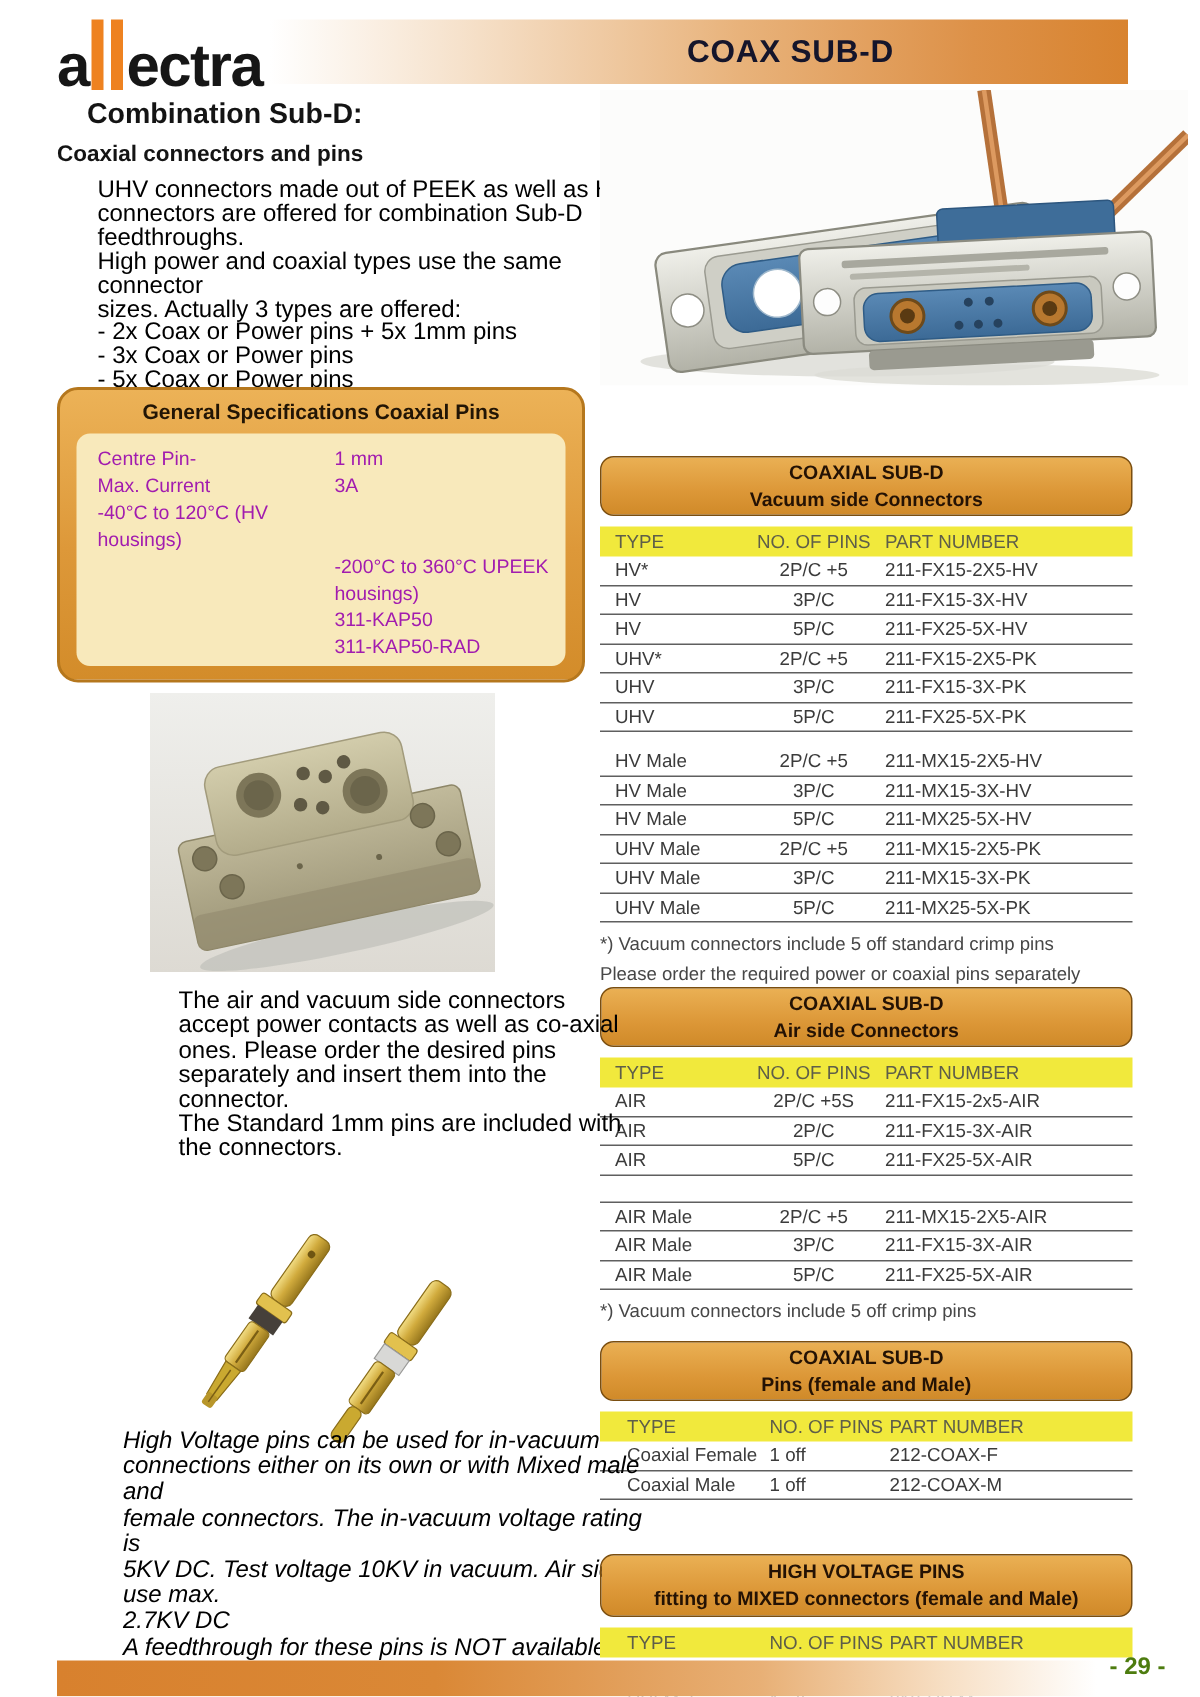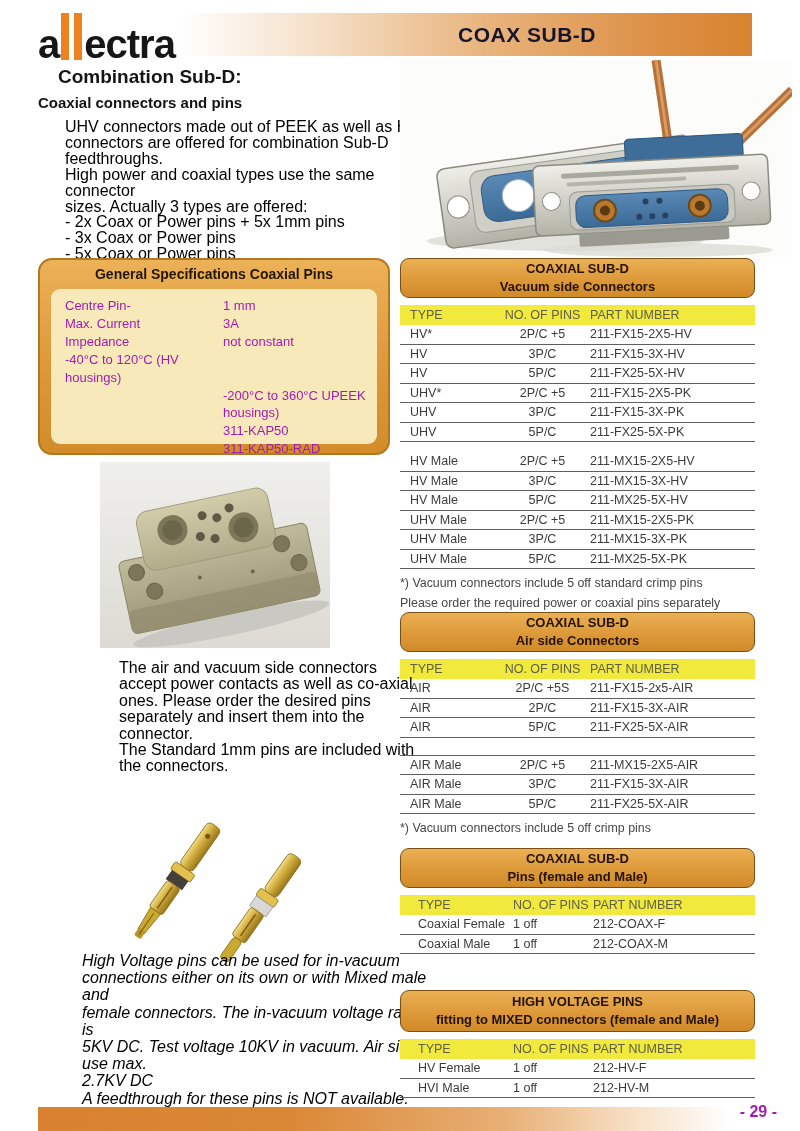--- a/index.html
+++ b/index.html
@@ -36,21 +36,21 @@
   .specs{position:absolute;left:38px;top:258px;width:352px;height:197px;
     background:linear-gradient(180deg,#ecb257 0%,#dd9839 55%,#d38c2a 100%);
     border:2px solid #b5771d;border-radius:14px;box-sizing:border-box;}
   .specs-title{text-align:center;font-size:14px;font-weight:bold;color:#221505;padding-top:6px;}
   .specs-inner{position:absolute;left:11px;right:11px;top:29px;bottom:9px;background:#f8e9bb;
     border-radius:9px;padding:8px 6px 0 14px;font-size:13px;color:#a21caf;box-sizing:border-box;}
   .spec-rows .trow{display:grid;grid-template-columns:158px 1fr;line-height:17.9px;}
   .specs-cables{line-height:17.9px;}
 
   
-  .rtable{position:absolute;left:400px;width:355px;}
+  .rtable{position:absolute;left:400px;width:355px;margin-top:46px;}
   .tbox{height:40px;background:linear-gradient(180deg,#eab054 0%,#dc9737 60%,#d08a29 100%);
     border:1px solid #7a4e10;border-radius:9px;display:flex;align-items:center;justify-content:center;
     text-align:center;font-weight:bold;font-size:13px;line-height:1.35;color:#241204;
     white-space:pre-line;box-sizing:border-box;}
   .tbox.tall{height:42px;}
   .thead{margin-top:7px;background:#f1e93c;height:20px;display:grid;
     grid-template-columns:85px 95px 1fr;padding-left:10px;align-items:center;
     font-size:12.5px;color:#5e5e49;}
   .thead.t34{grid-template-columns:95px 80px 1fr;padding-left:18px;}
   .thead .c1{text-align:center;}
@@ -59,21 +59,21 @@
     align-items:center;border-bottom:1px solid #5f5f5f;font-size:12.5px;color:#3b3b3b;box-sizing:border-box;}
   .tbody.center-mid .trow .c1{text-align:center;}
   .tbody.t34 .trow{grid-template-columns:95px 80px 1fr;padding-left:18px;}
   .tspacer10{height:10px;}
   .tspacer18{height:18px;border-bottom:1px solid #5f5f5f;box-sizing:border-box;}
   .tfoot{margin-top:5px;font-size:12.4px;color:#474747;white-space:pre-line;line-height:1.6;}
 
   
   .footer-bar{position:absolute;left:38px;top:1107px;width:722px;height:24px;
     background:linear-gradient(90deg,#d8812e 0%,#da8836 35%,#e8b076 65%,#f7dfc4 82%,#ffffff 96%);}
-  .page-num{position:absolute;right:23px;top:1103px;font-size:16px;font-weight:bold;color:#a21caf;}
+  .page-num{position:absolute;right:23px;top:1103px;font-size:16px;font-weight:bold;color:#4d7c0f;}
 </style>
 </head>
 <body>
 
 <div class="page">
 
   <div class="logo">
     <span class="ltxt">a</span>
     <span class="lbar b1"></span>
     <span class="lbar b2"></span>
@@ -166,24 +166,20 @@
     <div class="specs-title">General Specifications Coaxial Pins</div>
     <div class="specs-inner">
       <div class="spec-rows">
           <div class="trow">
             <div class="tcell c0">Centre Pin-</div>
             <div class="tcell c1">1 mm</div>
           </div>
           <div class="trow">
             <div class="tcell c0">Max. Current</div>
             <div class="tcell c1">3A</div>
-          </div>
-          <div class="trow">
-            <div class="tcell c0">Impedance</div>
-            <div class="tcell c1">not constant</div>
           </div>
           <div class="trow">
             <div class="tcell c1">-40°C to 120°C (HV housings)</div>
           </div>
           <div class="trow">
             <div class="tcell c0"></div>
             <div class="tcell c1">-200°C to 360°C UPEEK housings)</div>
           </div>
         </div>
       <div class="spec-rows">

